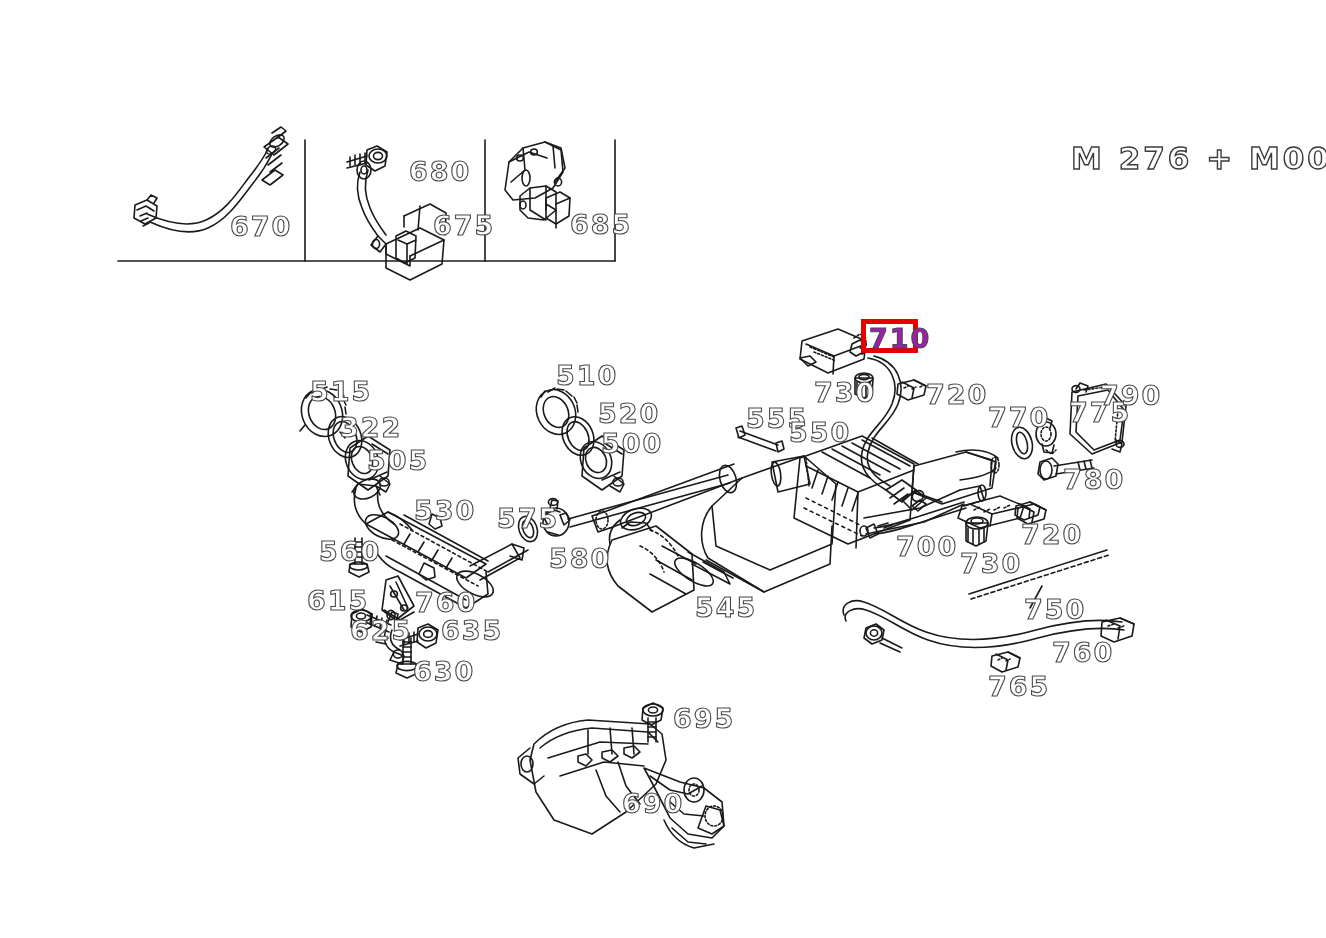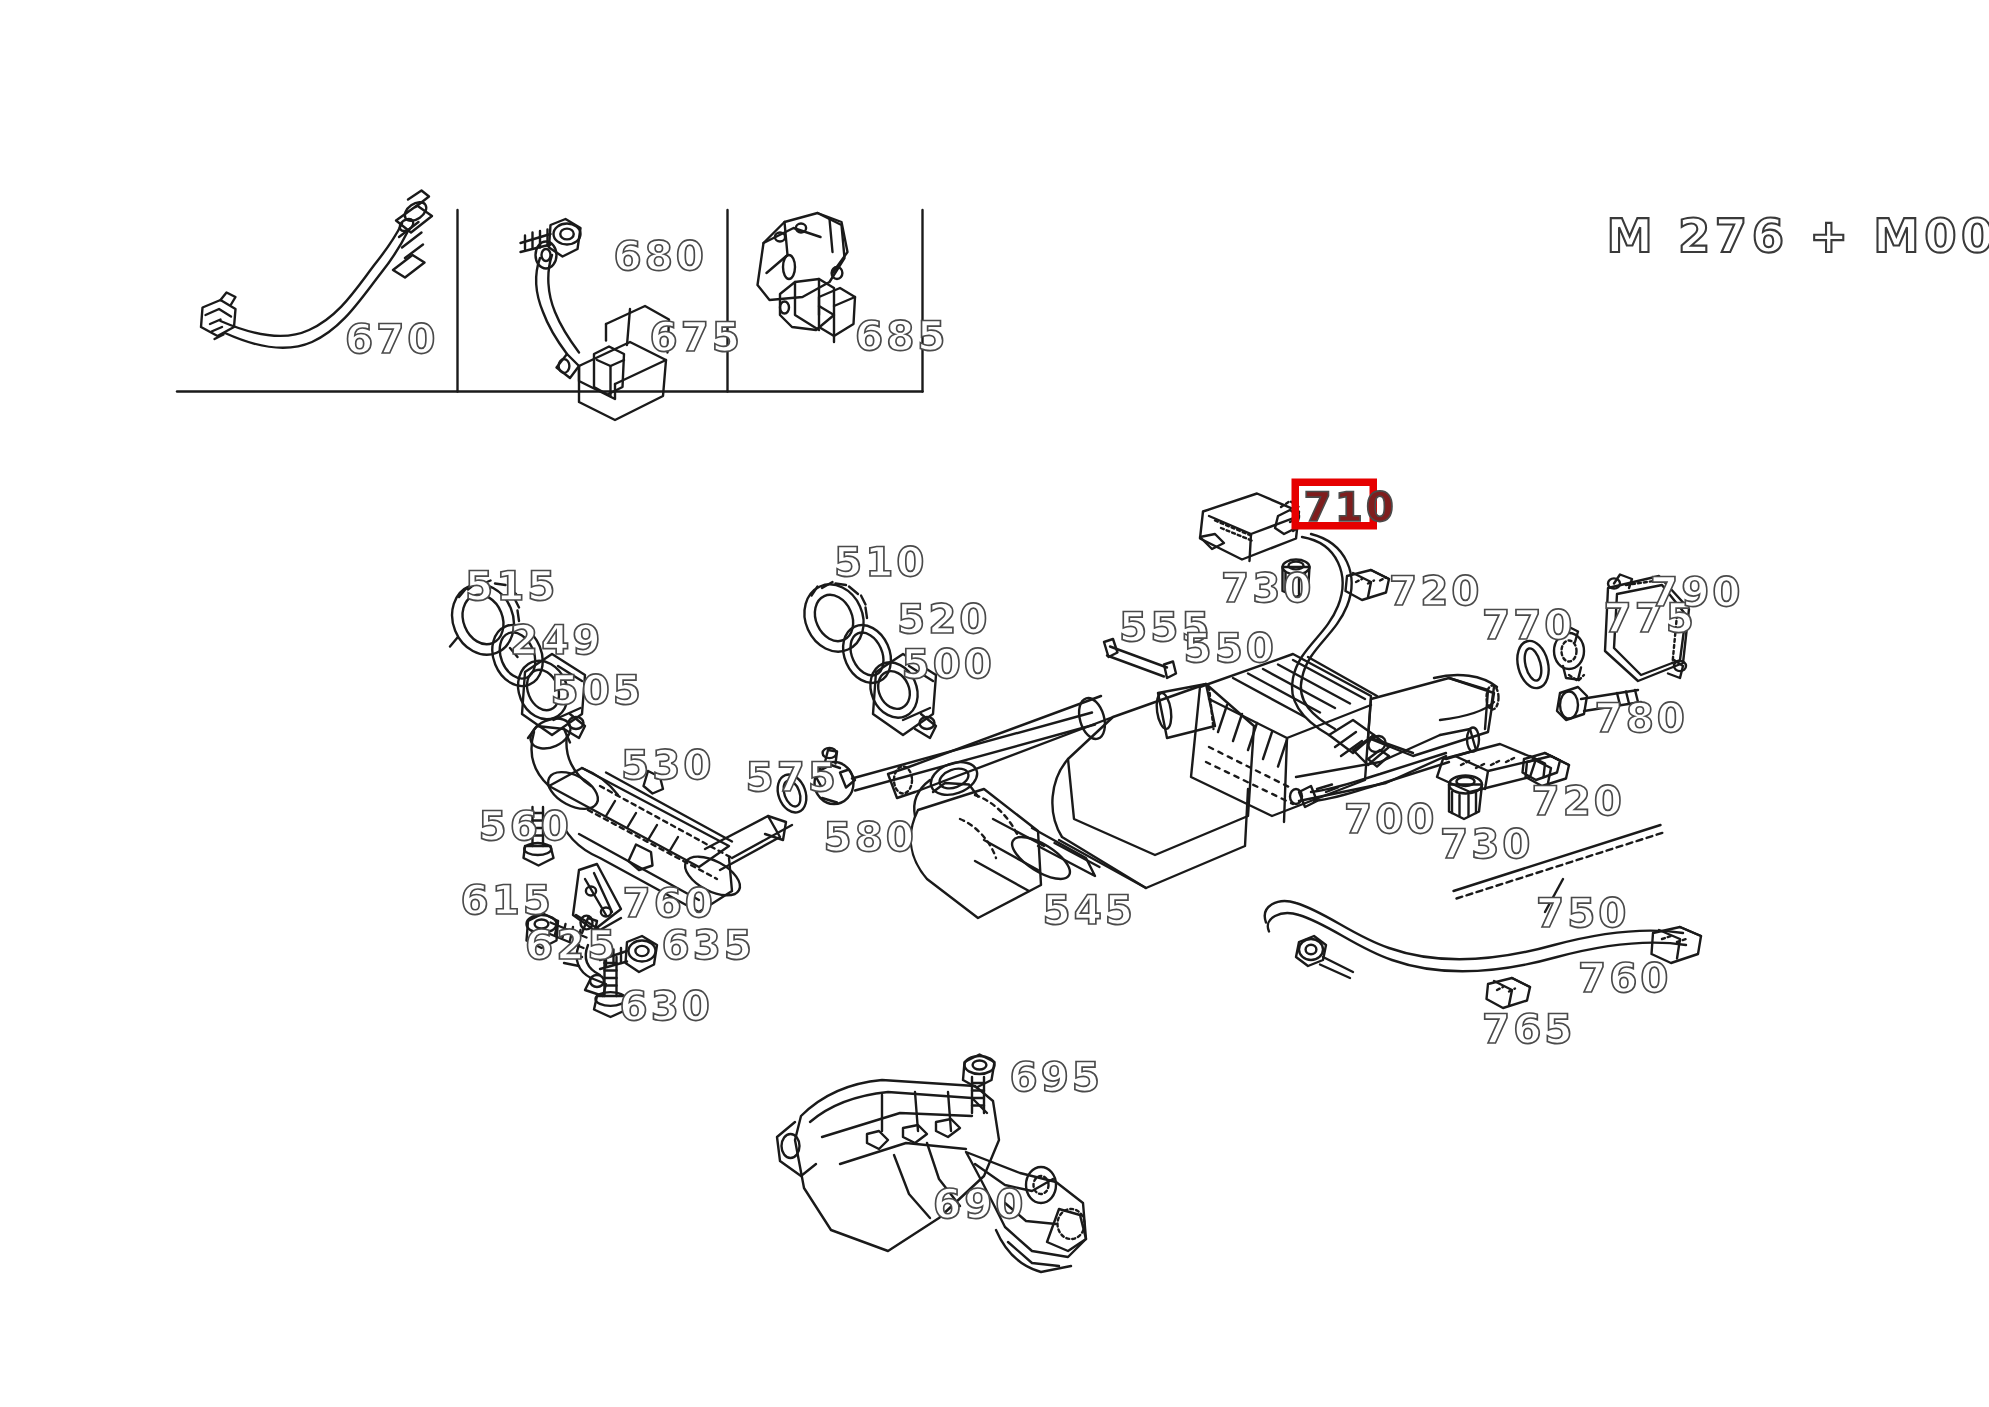--- a/index.html
+++ b/index.html
@@ -36,21 +36,21 @@
     border:5px solid #e60000;
     background:transparent;
     box-sizing:border-box;
   }
   .hl-label{
     position:absolute;
     font-family:"DejaVu Sans",sans-serif;
     font-weight:700;
     font-size:27px;
     letter-spacing:2px;
-    color:#7f1d1d;
+    color:#a21caf;
     -webkit-text-stroke:1.1px #4a4a4a;
     white-space:nowrap;
   }
 </style>
 </head>
 <body>
 
 <div id="stage">
 
   <svg class="layer" viewBox="0 0 1326 938">
@@ -458,21 +458,21 @@
   </svg>
 
   <div class="title" style="left:1071px;top:140px;">M 276 + M002</div>
 
   <div class="callout c-lg" style="left:230px;top:213px;">670</div>
   <div class="callout c-lg" style="left:409px;top:158px;">680</div>
   <div class="callout c-lg" style="left:433px;top:212px;">675</div>
   <div class="callout c-lg" style="left:570px;top:183px;margin-top:28px;">685</div>
 
   <div class="callout c-lg" style="left:310px;top:378px;">515</div>
-  <div class="callout c-lg" style="left:340px;top:414px;">249</div>
+  <div class="callout c-lg" style="left:340px;top:414px;">322</div>
   <div class="callout c-lg" style="left:367px;top:447px;">505</div>
   <div class="callout c-lg" style="left:414px;top:497px;">530</div>
   <div class="callout c-lg" style="left:319px;top:538px;">560</div>
   <div class="callout c-lg" style="left:307px;top:587px;">615</div>
   <div class="callout c-lg" style="left:415px;top:589px;">760</div>
   <div class="callout c-lg" style="left:350px;top:617px;">625</div>
   <div class="callout c-lg" style="left:441px;top:617px;">635</div>
   <div class="callout c-lg" style="left:413px;top:658px;">630</div>
 
   <div class="callout c-lg" style="left:556px;top:362px;">510</div>

